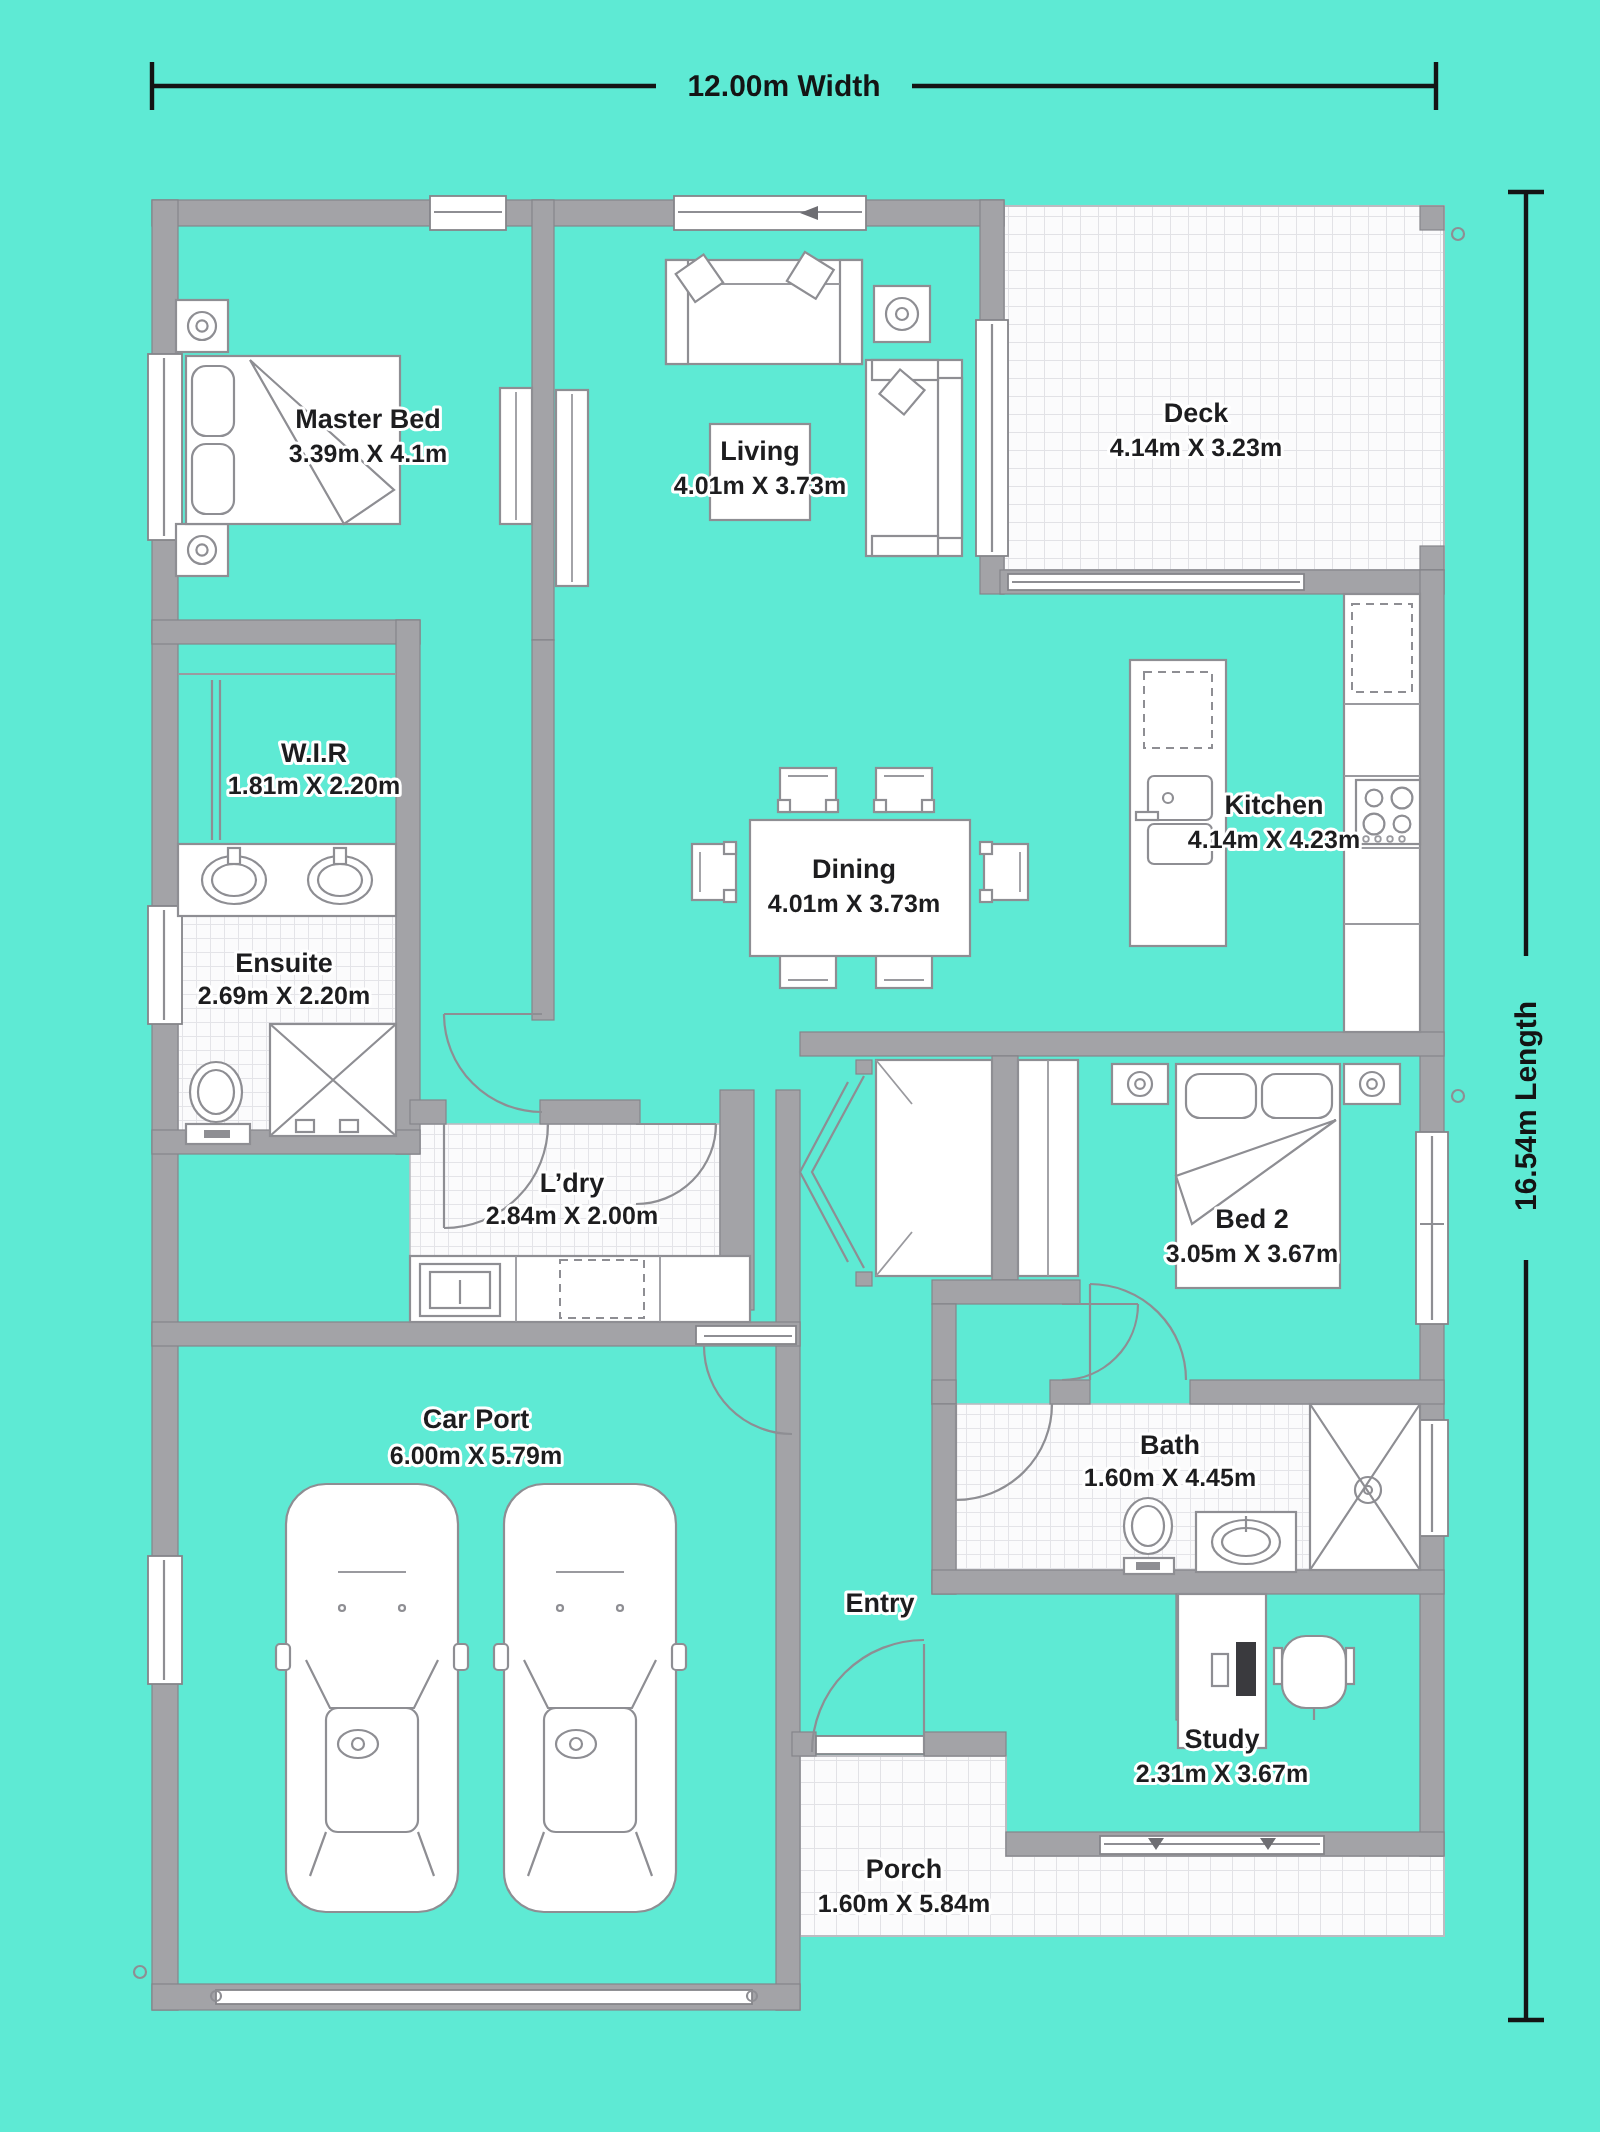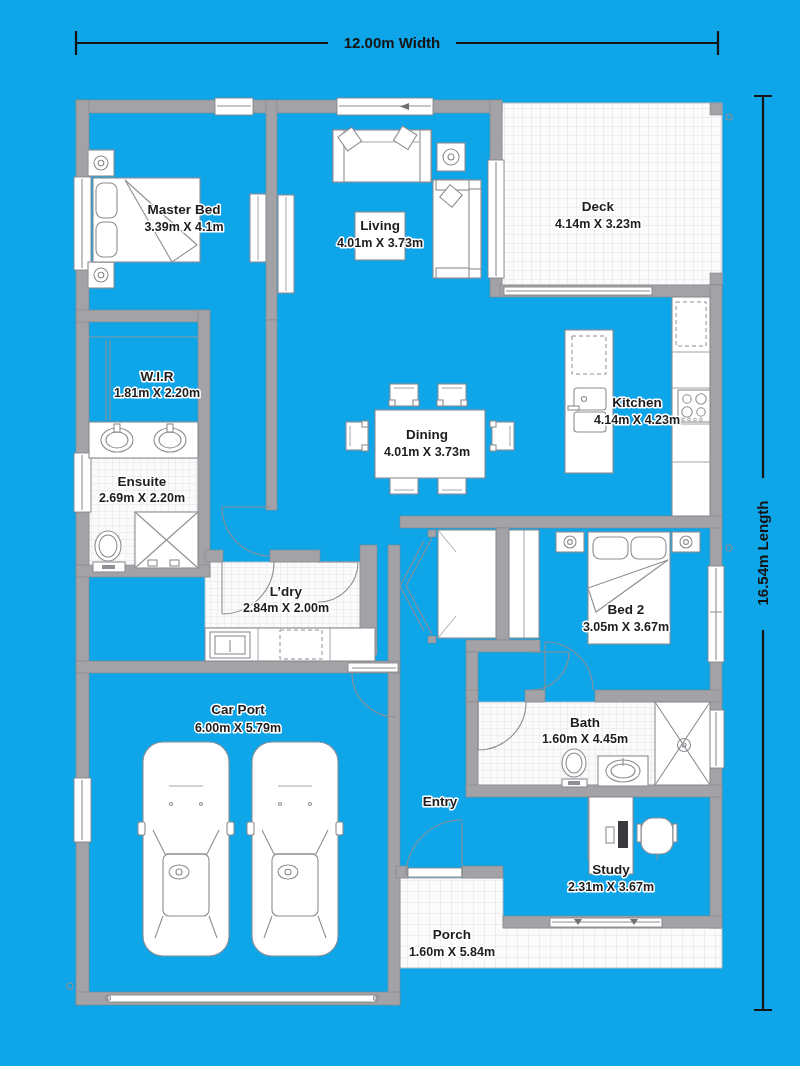--- a/index.html
+++ b/index.html
@@ -1,16 +1,16 @@
 <!DOCTYPE html>
 <html><head>
 <meta charset="utf-8">
 <style>
   html,body{margin:0;padding:0;background:#ffffff;}
-  .stage{width:800px;height:1066px;position:relative;background:#0ea5e9;}
+  .stage{width:800px;height:1066px;position:relative;background:#5eead4;}
   svg{display:block;}
   text{font-family:"Liberation Sans","DejaVu Sans",sans-serif;fill:#1d1d1f;}
   .rn{font-size:13.5px;font-weight:600;text-anchor:middle;paint-order:stroke;stroke:#ffffff;stroke-width:3px;stroke-linejoin:round;}
   .rd{font-size:12.5px;font-weight:600;text-anchor:middle;paint-order:stroke;stroke:#ffffff;stroke-width:3px;stroke-linejoin:round;}
   .dim{font-size:15px;font-weight:600;text-anchor:middle;fill:#141414;}
   .dimline{stroke:#141414;stroke-width:2.2;fill:none;}
   .wall{fill:#a3a3a7;stroke:#85858a;stroke-width:.6;}
   .win{fill:#ffffff;stroke:#85858a;stroke-width:.9;}
   .ln{fill:none;stroke:#8e8e93;stroke-width:1.1;}
   .lnt{fill:none;stroke:#9a9a9f;stroke-width:.9;}

